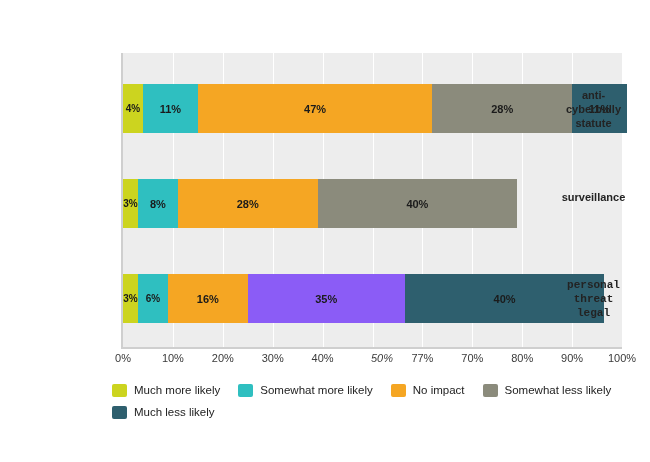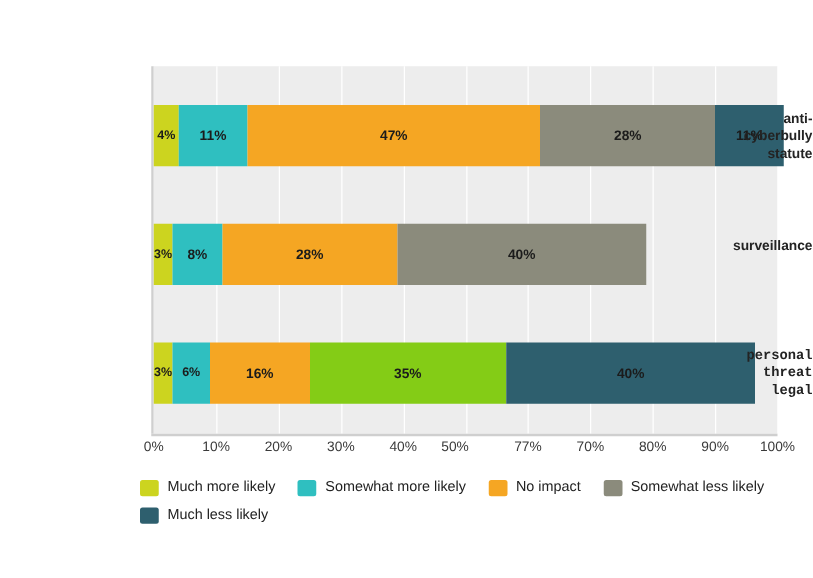--- a/index.html
+++ b/index.html
@@ -79,21 +79,21 @@
   }
   .bar-seg.narrow {
     font-size: 10px;
   }
 
   
   .cat-label {
     position: absolute;
     right: 0;
     width: 113px;
-    text-align: right;
+    text-align: center;
     font-size: 11px;
     font-weight: bold;
     color: #232323;
     line-height: 14px;
   }
 
   
   .xtick {
     position: absolute;
     top: 352px;
@@ -191,21 +191,21 @@
         <div class="bar-row" style="top: 221px; height: 49px; width: 499px;">
           <div class="bar-seg narrow" style="width: 14.97px; background: rgb(204, 212, 31);">
             <span>3%</span>
           </div>
           <div class="bar-seg narrow" style="width: 29.94px; background: rgb(47, 191, 192);">
             <span>6%</span>
           </div>
           <div class="bar-seg" style="width: 79.84px; background: rgb(245, 166, 35);">
             <span>16%</span>
           </div>
-          <div class="bar-seg" style="width: 157px; background: #84cc16;">
+          <div class="bar-seg" style="width: 157px; background: #8b5cf6;">
             <span>35%</span>
           </div>
           <div class="bar-seg" style="width: 199.6px; background: rgb(46, 95, 110);">
             <span>40%</span>
           </div>
         </div>
       </div>
   </div>
 
   <div id="plot-bottom-edge"></div>
@@ -224,21 +224,21 @@
         <div>threat</div>
         <div>legal</div>
       </div>
     </div>
   <div id="xticks">
       <div class="xtick" style="left: 123px;">0%</div>
       <div class="xtick" style="left: 172.9px;">10%</div>
       <div class="xtick" style="left: 222.8px;">20%</div>
       <div class="xtick" style="left: 272.7px;">30%</div>
       <div class="xtick" style="left: 322.6px;">40%</div>
-      <div class="xtick" style="left: 364px;">50%</div>
+      <div class="xtick" style="left: 382px; font-style: italic;">50%</div>
       <div class="xtick" style="left: 422.4px;">77%</div>
       <div class="xtick" style="left: 472.3px;">70%</div>
       <div class="xtick" style="left: 522.2px;">80%</div>
       <div class="xtick" style="left: 572.1px;">90%</div>
       <div class="xtick" style="left: 622px;">100%</div>
     </div>
 
   <div id="legend">
       <div class="legend-row">
         <div class="legend-item">

